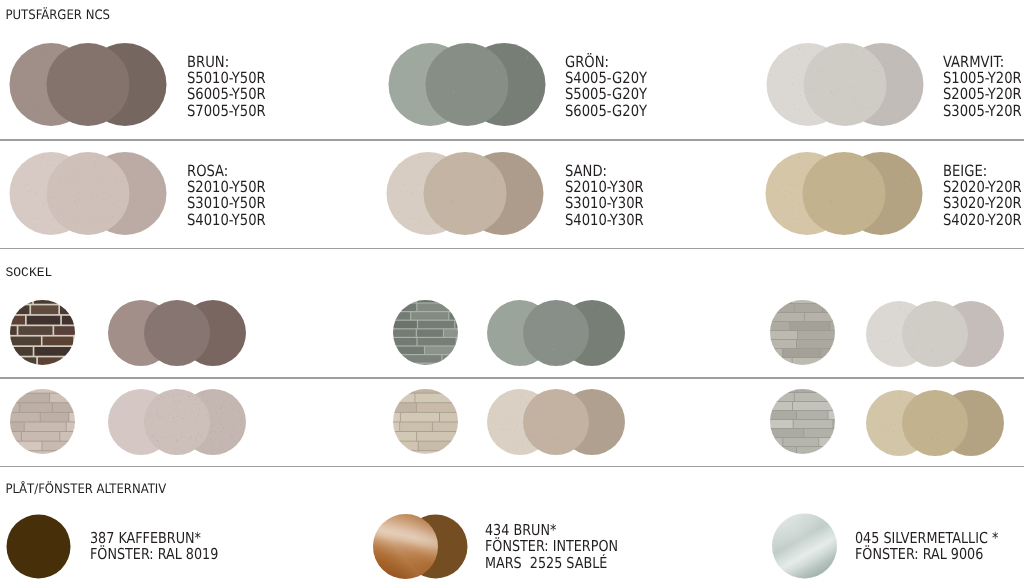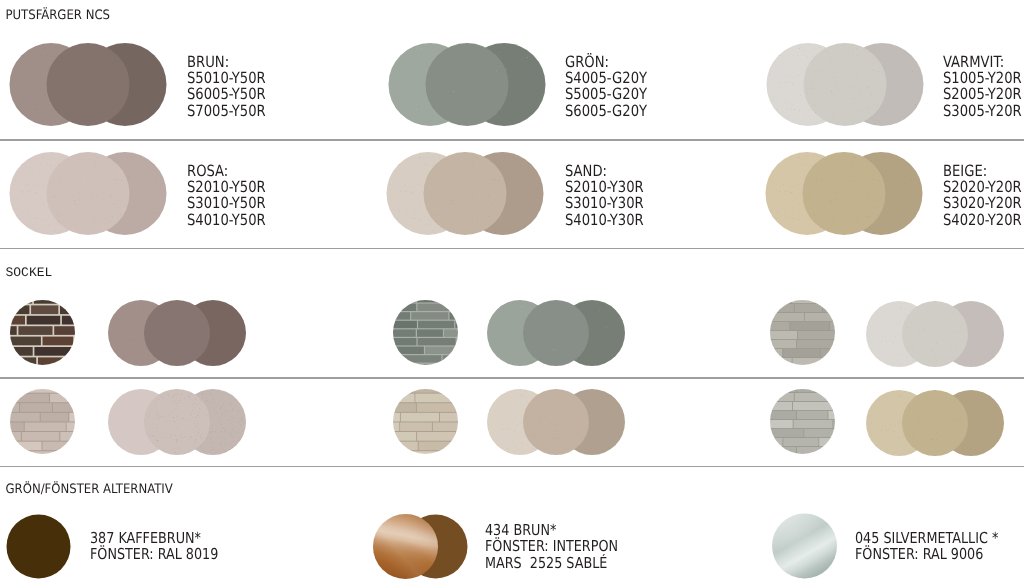--- a/index.html
+++ b/index.html
@@ -502,21 +502,21 @@
     <svg width="140" height="70" viewBox="0 0 140 70">
       <circle cx="106" cy="35" r="33" fill="#b3a382" filter="url(#grainC)"></circle>
       <circle cx="34" cy="35" r="33" fill="#d3c6a8" filter="url(#grain)"></circle>
       <circle cx="70" cy="35" r="33" fill="#c2b28d" filter="url(#grainB)"></circle>
     </svg>
   </div>
 
   <div class="divider" style="top:377.3px;"></div>
   <div class="divider" style="top:466px;"></div>
 
-  <div class="sec-title" style="left:5.5px;top:481.5px;">GRÖN/FÖNSTER ALTERNATIV</div>
+  <div class="sec-title" style="left:5.5px;top:481.5px;">PLÅT/FÖNSTER ALTERNATIV</div>
 
   <div class="swgrp" style="left:5px;top:513px;">
     <svg width="68" height="68" viewBox="0 0 68 68">
       <circle cx="33.5" cy="33.5" r="32" fill="#472f0a"></circle>
     </svg>
   </div>
   <div class="swgrp" style="left:371px;top:512px;">
     <svg width="100" height="70" viewBox="0 0 100 70">
       <circle cx="64.5" cy="34.5" r="32" fill="#754d23"></circle>
       <circle cx="34.5" cy="34.5" r="32.5" fill="url(#copperGrad)"></circle>

